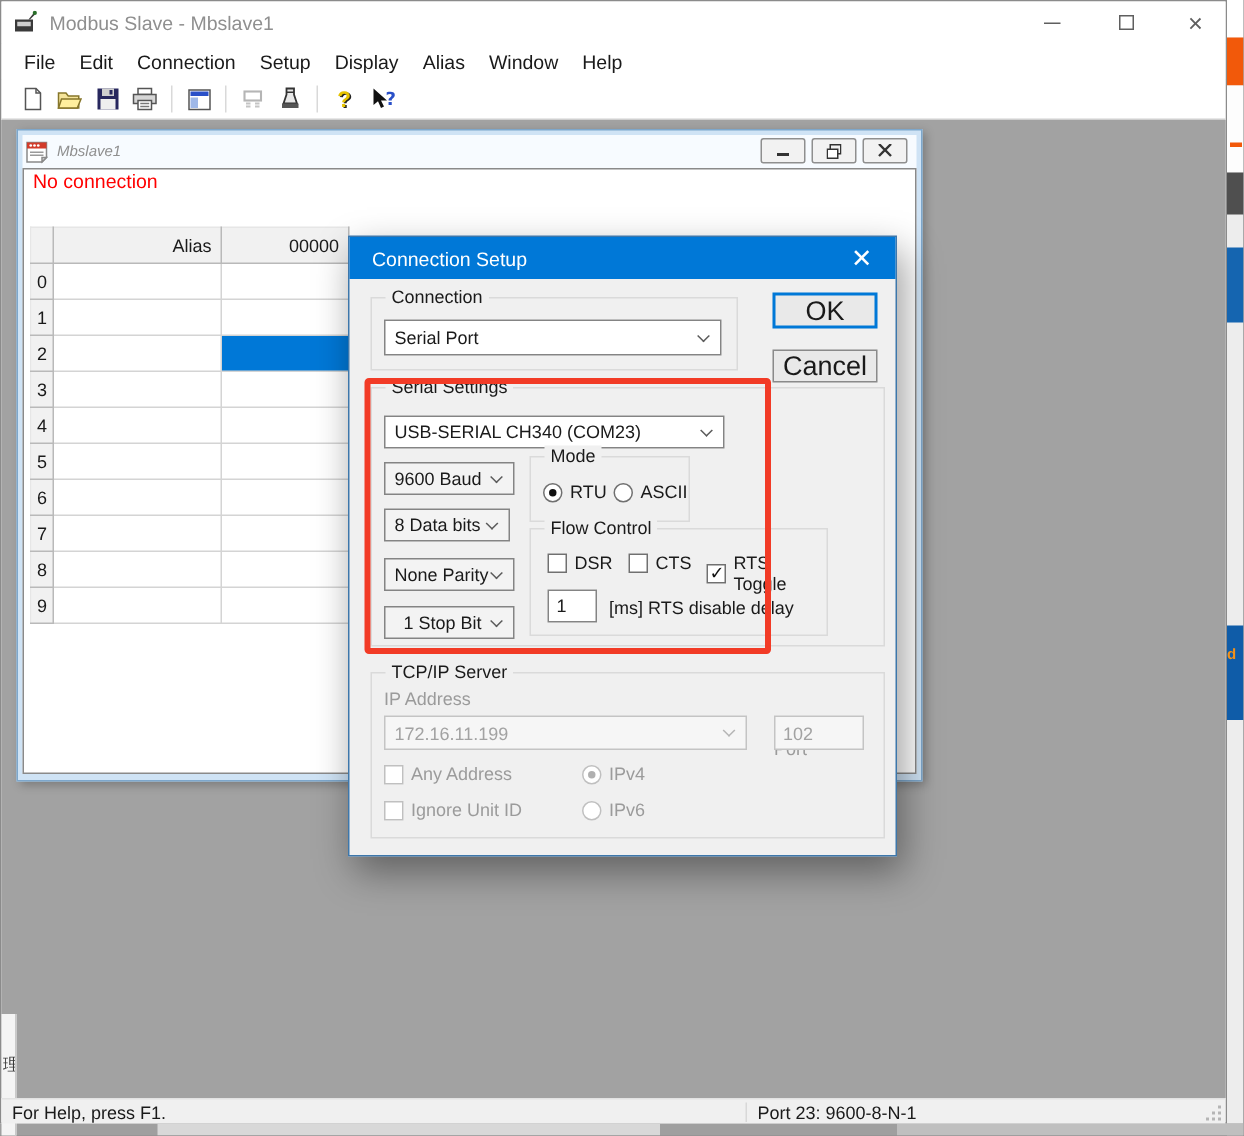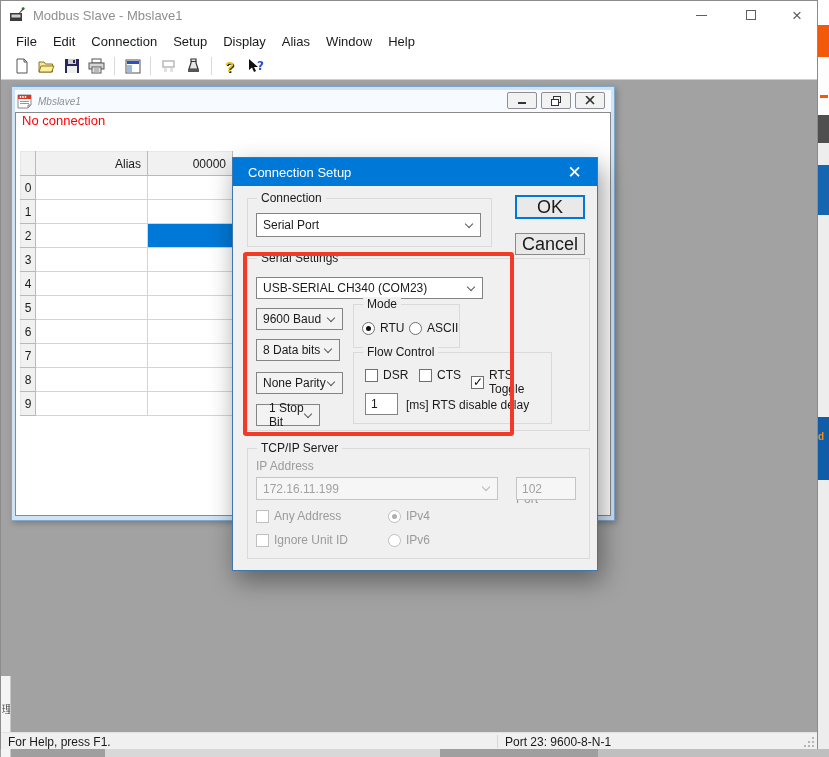--- a/index.html
+++ b/index.html
@@ -400,21 +400,21 @@
           <span class="chev"></span>
         </div>
         <div class="combo small" style="left:8px; top:80px; width:84px; height:22px;">
           <span>8 Data bits</span>
           <span class="chev"></span>
         </div>
         <div class="combo small" style="left:8px; top:113px; width:87px; height:22px;">
           <span>None Parity</span>
           <span class="chev"></span>
         </div>
-        <div class="combo small" style="left:8px; top:145px; width:64px; height:22px;padding-left:12px;">
+        <div class="combo small" style="left:8px; top:145px; width:87px; height:22px;padding-left:12px;">
           <span>1 Stop Bit</span>
           <span class="chev"></span>
         </div>
 
         <div class="groupbox" style="left:105px; top:45px; width:107px; height:44px;">
           <span class="grp-label">Mode</span>
           <div class="check-row" style="left:8px; top:16px;">
             <span class="radio selected"></span>
             <span>RTU</span>
           </div>

